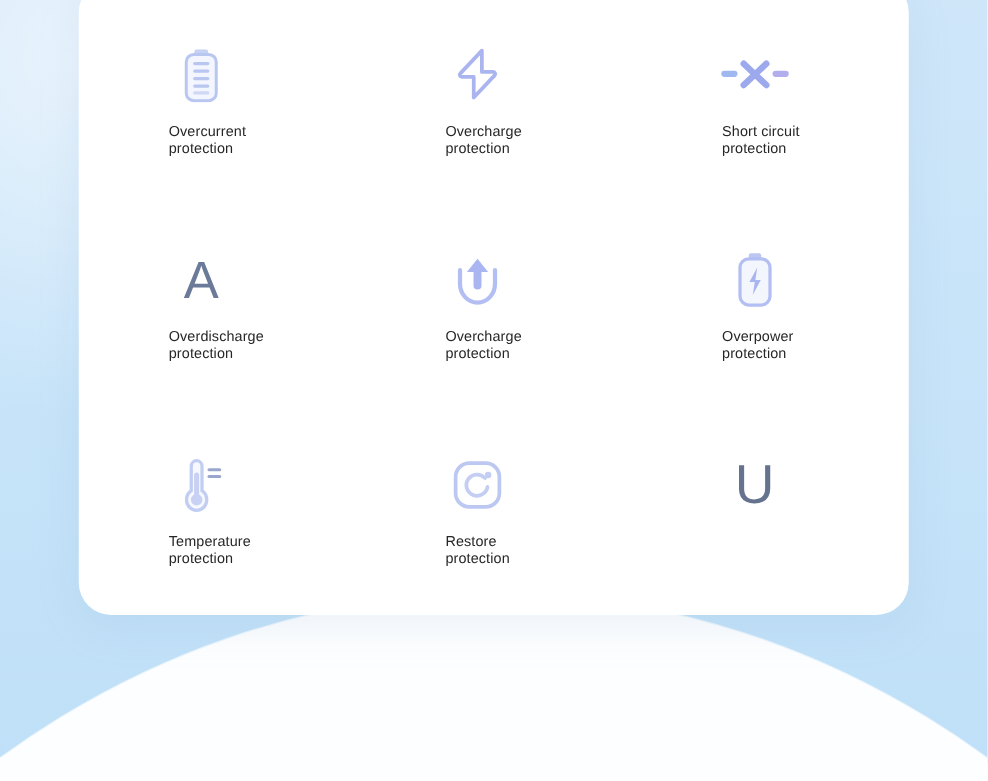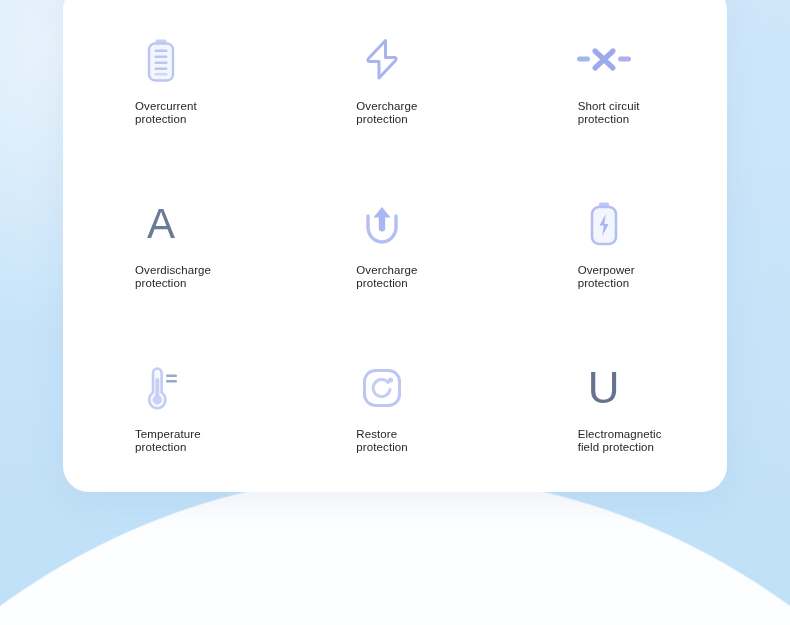--- a/index.html
+++ b/index.html
@@ -221,19 +221,17 @@
           </svg>
         </div>
         <div class="label">Restore
 protection</div>
       </div>
 
       <div class="cell">
         <div class="icon-wrap">
           <span class="glyph u">U</span>
         </div>
-        <div class="label">Electromagnetic
-field protection</div>
       </div>
 
     </div>
   </div>
 </div>
 
 </body></html>

